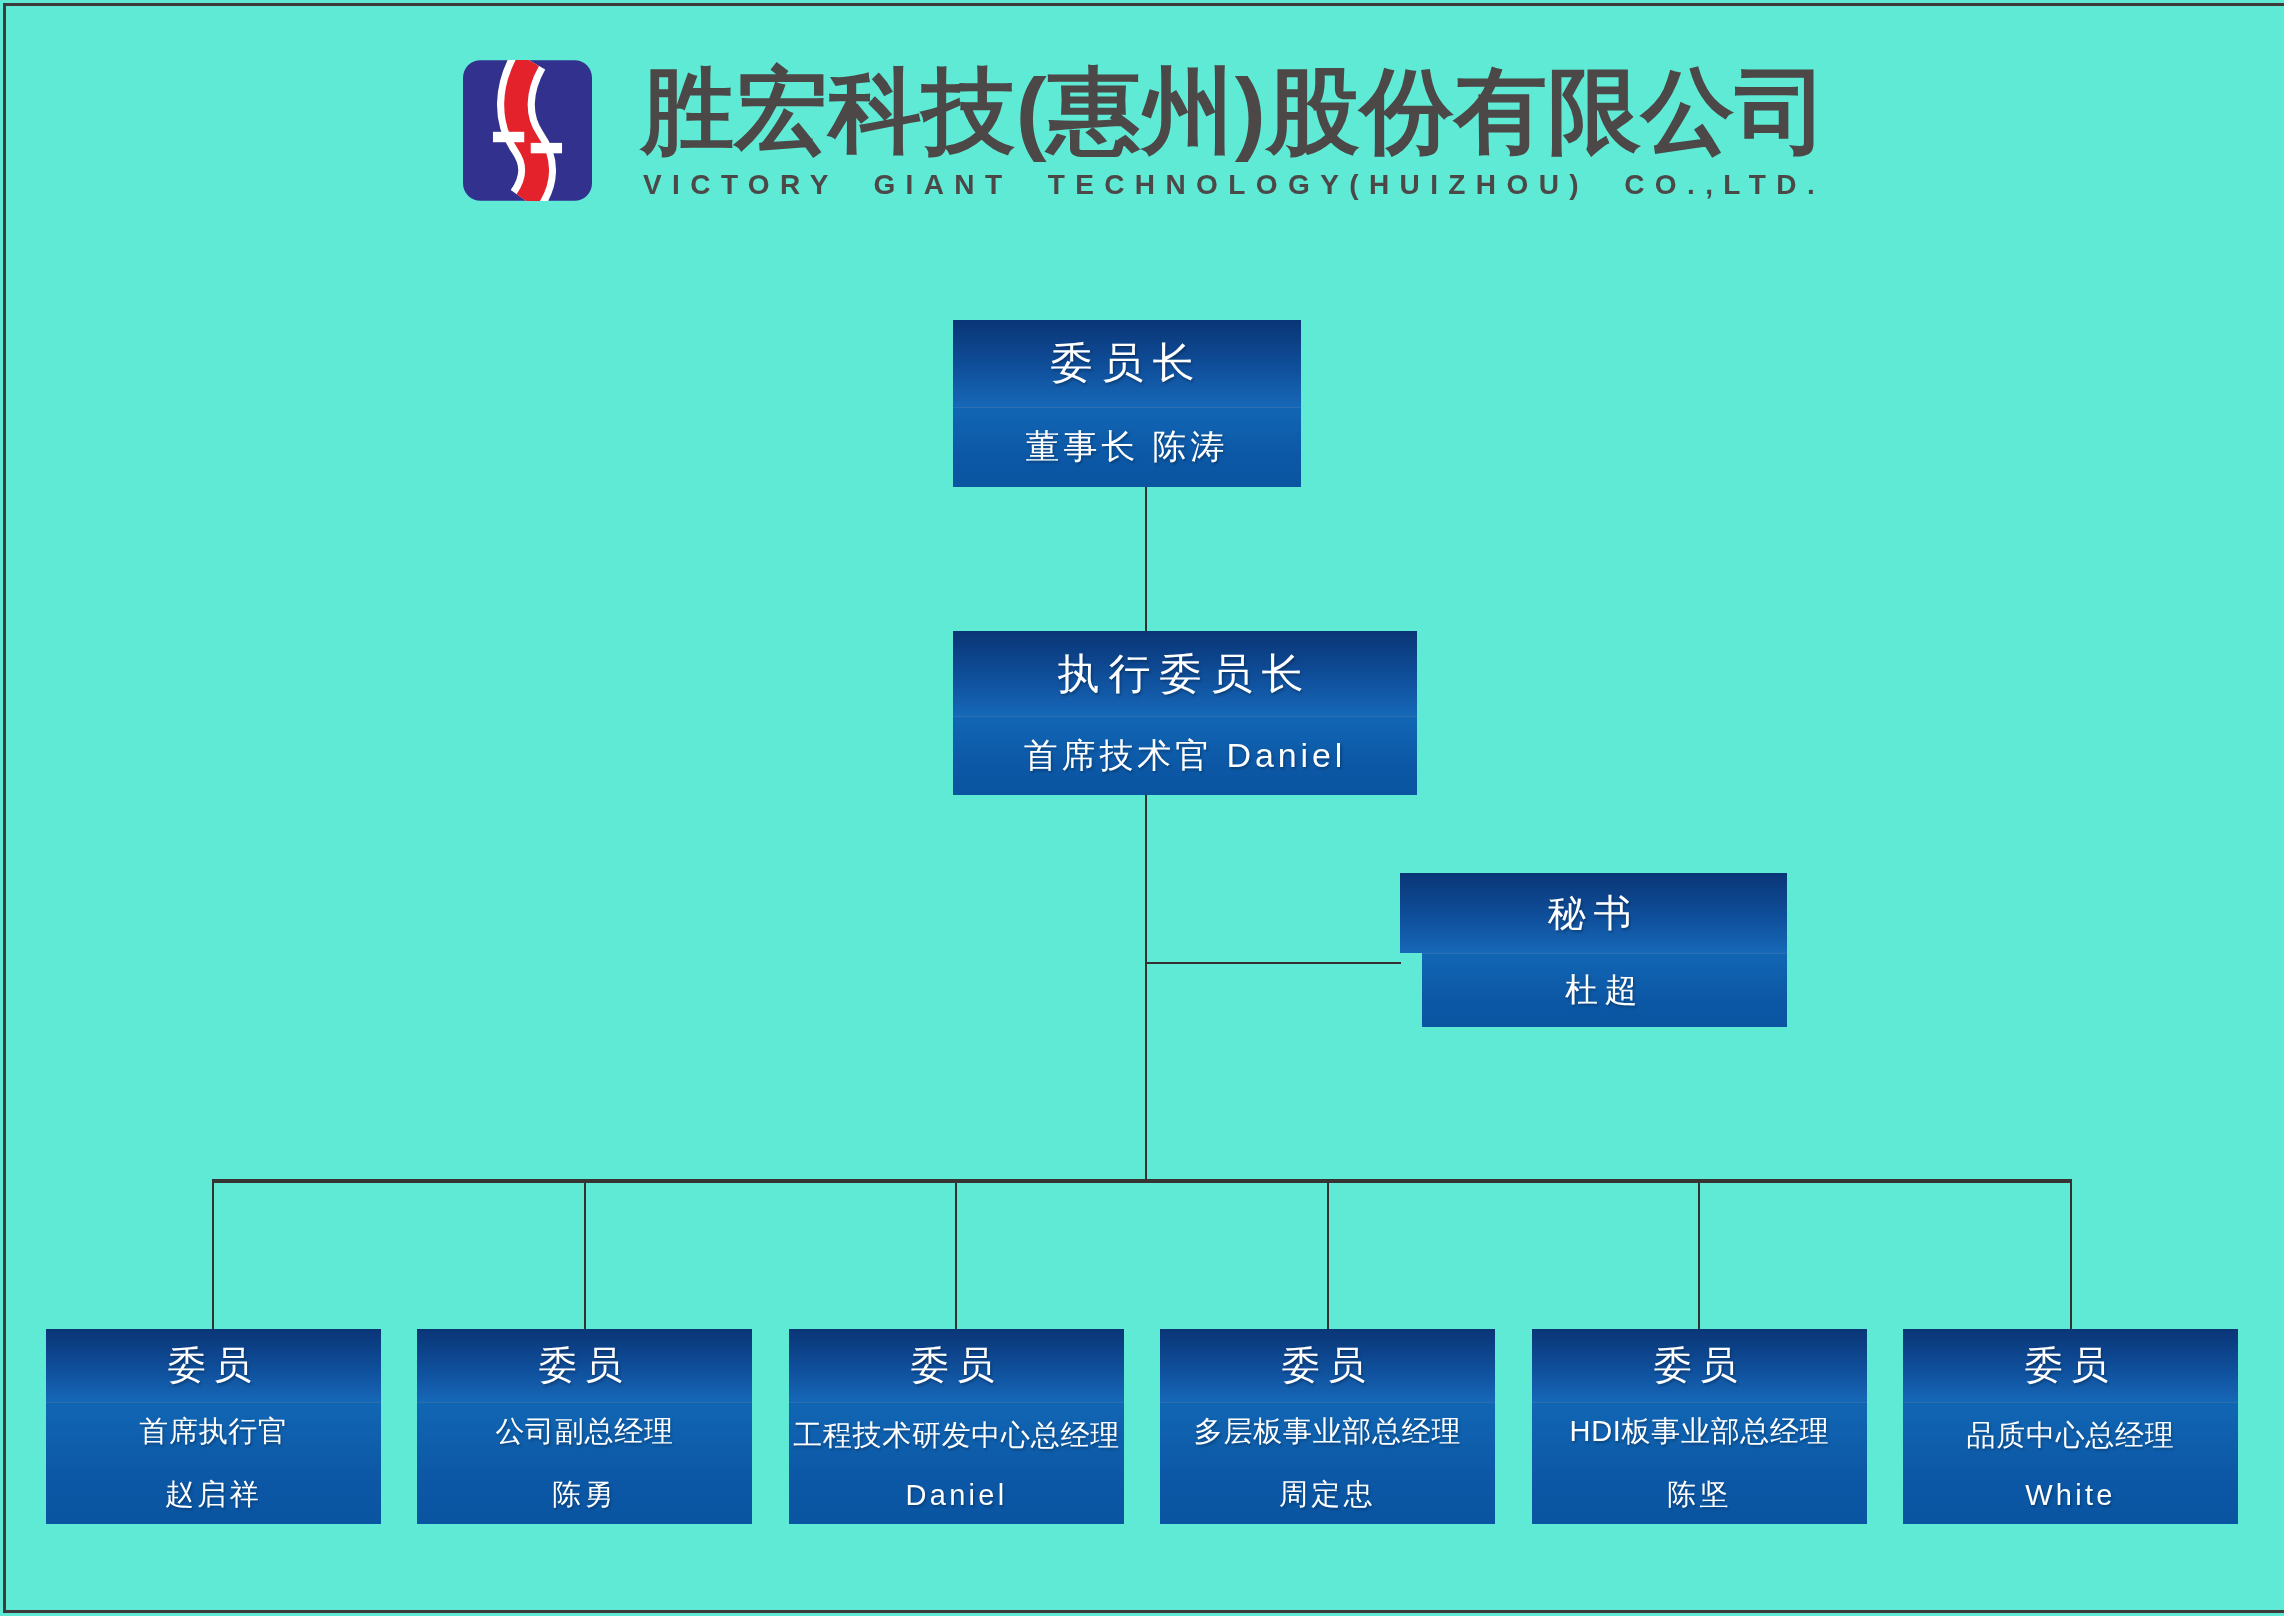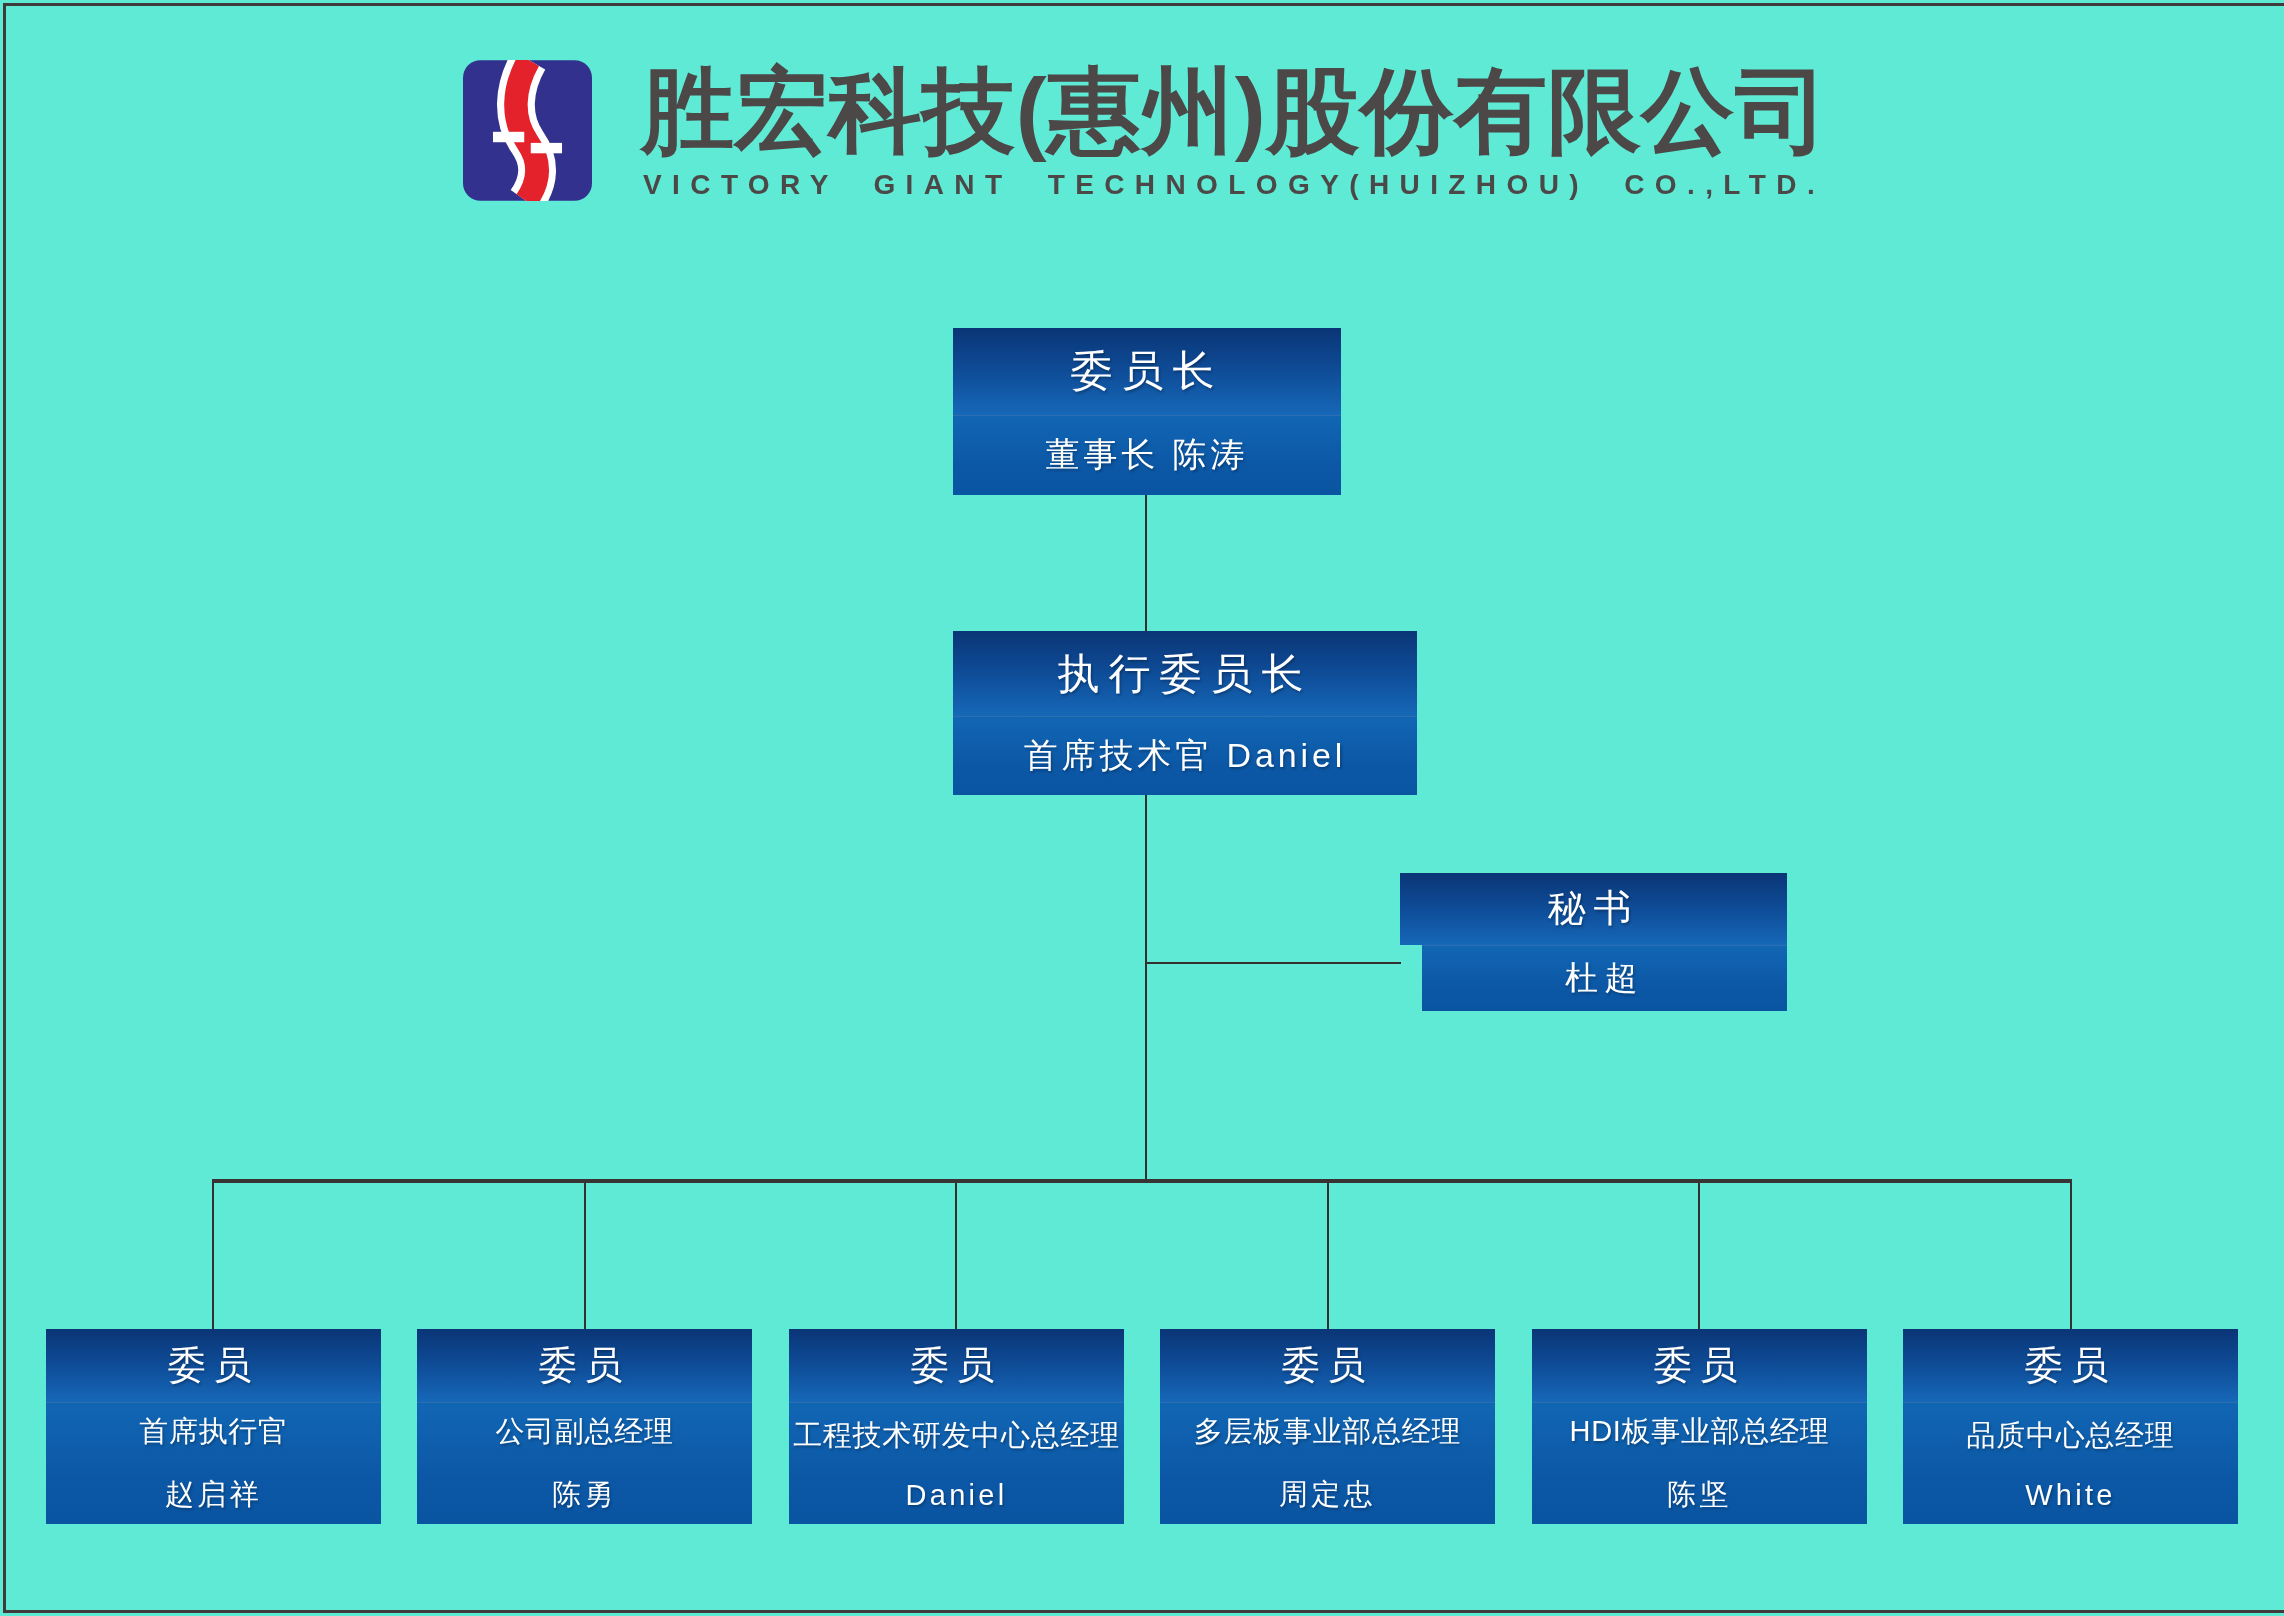--- a/index.html
+++ b/index.html
@@ -72,31 +72,31 @@
   <div class="line" style="left:1145px;top:795px;width:2px;height:385px"></div>
   <div class="line" style="left:1145px;top:962px;width:256px;height:2px"></div>
   <div class="line trunk" style="left:212px;top:1179px;width:1860px;height:3.9px"></div>
   <div class="line" style="left:212px;top:1183px;width:2px;height:146px"></div>
   <div class="line" style="left:584px;top:1183px;width:2px;height:146px"></div>
   <div class="line" style="left:955px;top:1183px;width:2px;height:146px"></div>
   <div class="line" style="left:1327px;top:1183px;width:2px;height:146px"></div>
   <div class="line" style="left:1698px;top:1183px;width:2px;height:146px"></div>
   <div class="line" style="left:2070px;top:1183px;width:2px;height:146px"></div>
 
-  <div class="node big" style="left:953px;top:328px;width:388px;height:167px">
+  <div class="node big" style="left:953px;top:320px;width:348px;height:167px">
     <div class="title-area">委员长</div>
     <div class="sub-area">董事长 陈涛</div>
   </div>
 
   <div class="node big" style="left:953px;top:631px;width:464px;height:164px">
     <div class="title-area">执行委员长</div>
     <div class="sub-area">首席技术官 Daniel</div>
   </div>
 
-  <div class="node secretary" style="left:1400px;top:873px;width:387px;height:138px">
+  <div class="node secretary" style="left:1400px;top:873px;width:387px;height:154px">
     <div class="title-area">秘书</div>
     <div class="sub-area">杜超</div>
   </div>
 
   <div class="node member" style="left:46px;top:1329px;width:335px;height:195px">
     <div class="title-area">委员</div>
     <div class="sub-area">
       <div class="role">首席执行官</div>
       <div class="name">赵启祥</div>
     </div>

